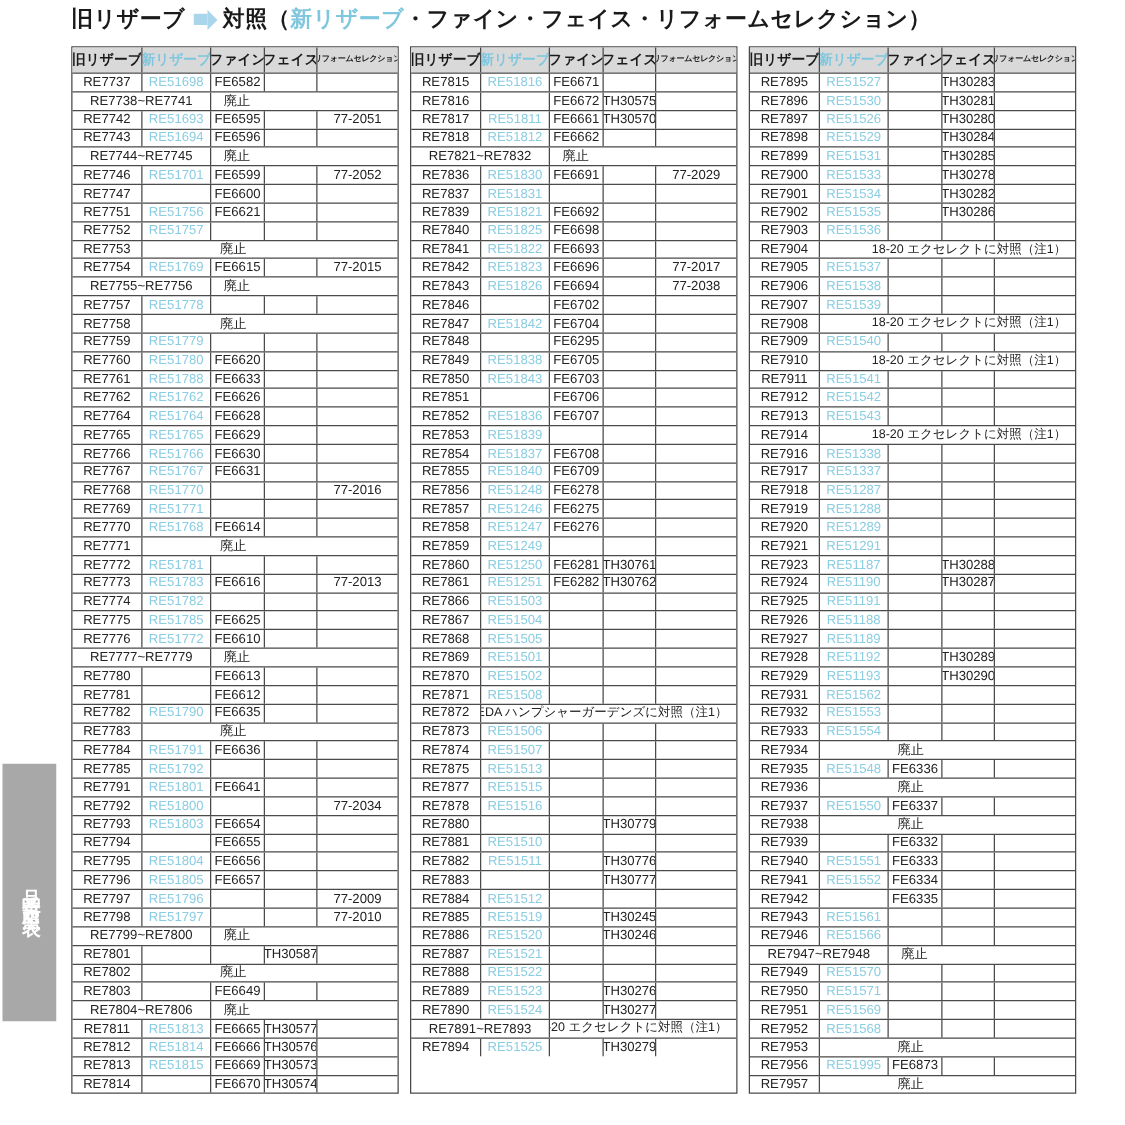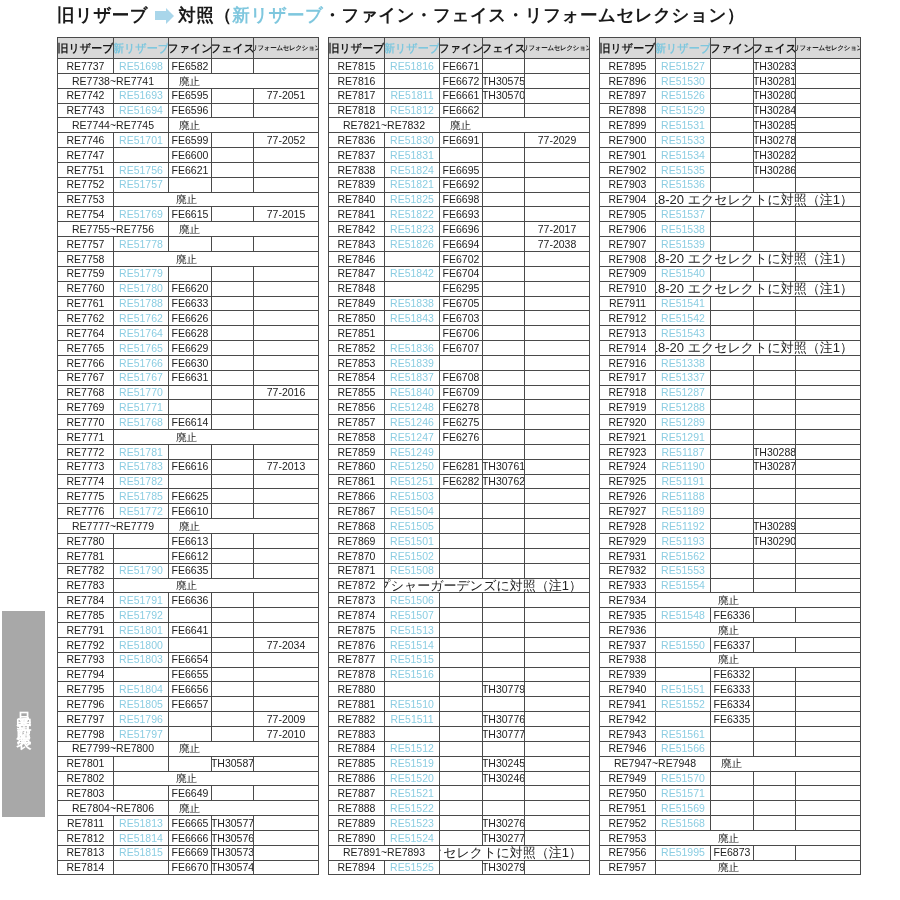--- a/index.html
+++ b/index.html
@@ -44,21 +44,21 @@
   .row.header .c.h4{font-size:6.5px;letter-spacing:-0.3px;}
   .nv{color:#8bcde2;}
   .span-old{justify-content:center;text-align:center;}
   .span-old.r2{grid-column:1/3;}
   .note{font-size:10.5px;}
   .note.from2{grid-column:2/6;}
   .note.from3{grid-column:3/6;}
   .note.haishi{font-weight:normal;justify-content:flex-start;}
   .note.haishi.from2{padding-left:62px;}
   .note.haishi.from3{padding-left:10px;}
-  .note.longnote{justify-content:flex-end;padding-right:7px;font-size:13px;}
+  .note.longnote{justify-content:flex-end;padding-right:7px;font-size:10px;}
   
   .side-tab{
     position:absolute;left:2px;top:611px;width:43px;height:206px;
     background:#a8a8a8;display:flex;align-items:center;justify-content:center;
   }
   .side-tab span{
     writing-mode:vertical-rl;color:#ffffff;font-size:15px;font-weight:bold;
     letter-spacing:6px;
   }
 </style>
@@ -479,27 +479,20 @@
         <div class="c">77-2029</div>
       </div>
       <div class="row">
         <div class="c">RE7837</div>
         <div class="c nv">RE51831</div>
         <div class="c"></div>
         <div class="c"></div>
         <div class="c"></div>
       </div>
       <div class="row">
-        <div class="c">RE7838</div>
-        <div class="c nv">RE51824</div>
-        <div class="c">FE6695</div>
-        <div class="c"></div>
-        <div class="c"></div>
-      </div>
-      <div class="row">
         <div class="c">RE7839</div>
         <div class="c nv">RE51821</div>
         <div class="c">FE6692</div>
         <div class="c"></div>
         <div class="c"></div>
       </div>
       <div class="row">
         <div class="c">RE7840</div>
         <div class="c nv">RE51825</div>
         <div class="c">FE6698</div>
@@ -695,27 +688,20 @@
       <div class="row">
         <div class="c">RE7874</div>
         <div class="c nv">RE51507</div>
         <div class="c"></div>
         <div class="c"></div>
         <div class="c"></div>
       </div>
       <div class="row">
         <div class="c">RE7875</div>
         <div class="c nv">RE51513</div>
-        <div class="c"></div>
-        <div class="c"></div>
-        <div class="c"></div>
-      </div>
-      <div class="row">
-        <div class="c">RE7876</div>
-        <div class="c nv">RE51514</div>
         <div class="c"></div>
         <div class="c"></div>
         <div class="c"></div>
       </div>
       <div class="row">
         <div class="c">RE7877</div>
         <div class="c nv">RE51515</div>
         <div class="c"></div>
         <div class="c"></div>
         <div class="c"></div>

